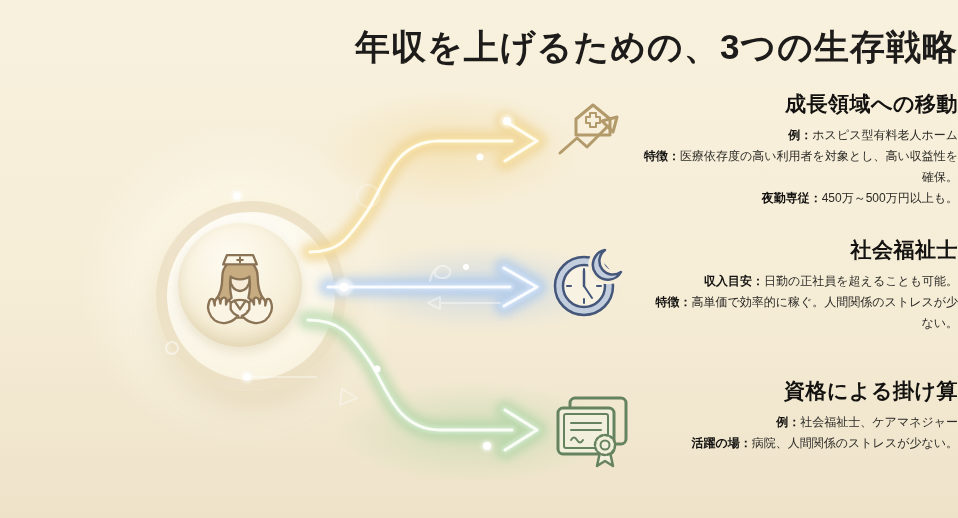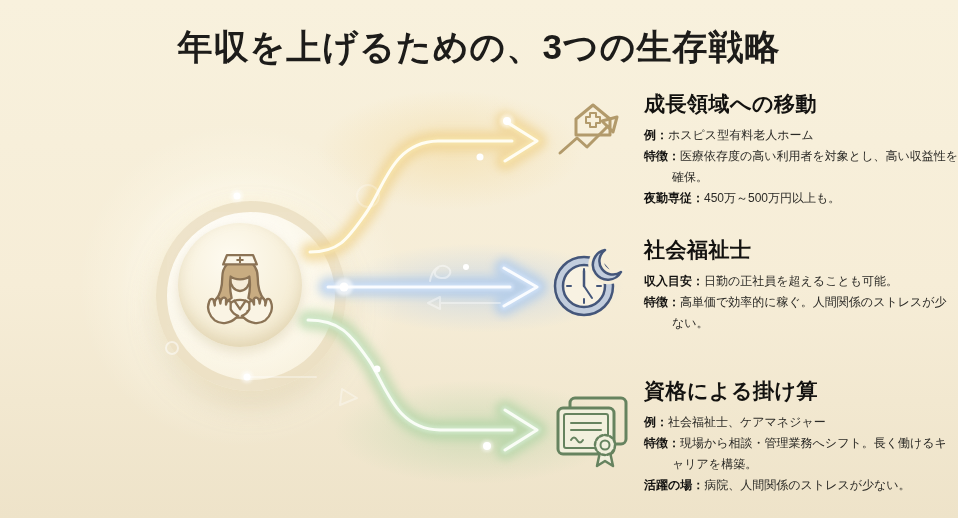--- a/index.html
+++ b/index.html
@@ -11,39 +11,39 @@
   .bg{
     position:absolute;inset:0;
     background:
       radial-gradient(190px 85px at 450px 150px, rgba(242,211,138,.40), rgba(242,211,138,0) 70%),
       radial-gradient(200px 62px at 480px 288px, rgba(167,199,240,.45), rgba(167,199,240,0) 72%),
       radial-gradient(195px 72px at 475px 432px, rgba(163,206,156,.40), rgba(163,206,156,0) 72%),
       radial-gradient(165px 165px at 240px 285px, rgba(255,253,244,.95), rgba(255,253,244,0) 72%),
       linear-gradient(180deg,#f8f1dd 0%,#f6edd7 55%,#eee3c9 100%);
   }
   .title{
-    position:absolute;top:24px;left:0;width:958px;text-align:center;
+    position:absolute;top:24px;left:0;width:958px;text-align:right;
     font-size:35px;font-weight:800;color:#1d1c1a;letter-spacing:1px;
   }
   
   .hub-glow{position:absolute;left:78px;top:123px;width:324px;height:324px;border-radius:50%;
     background:radial-gradient(closest-side,rgba(255,252,240,.95),rgba(255,252,240,0));}
   .hub-ring{position:absolute;left:156px;top:201px;width:168px;height:168px;border-radius:50%;
     border:11px solid rgba(232,218,186,.72);
     background:radial-gradient(circle at 35% 28%,rgba(255,255,255,.85),rgba(246,238,217,0) 62%);
     box-shadow:0 14px 30px rgba(183,158,104,.28), 0 0 18px rgba(255,248,225,.9);}
   .hub-inner{position:absolute;left:178px;top:223px;width:124px;height:124px;border-radius:50%;
     background:radial-gradient(circle at 42% 30%,#fefbf1 0%,#f6eed7 60%,#efe3c6 100%);
     box-shadow:inset 0 -7px 14px rgba(186,164,112,.28), 0 5px 12px rgba(186,164,112,.28);}
   .hub-inner svg{position:absolute;left:6px;top:5px;}
   .layer{position:absolute;left:0;top:0;}
   
   .slot-icon{position:absolute;}
   
-  .strategy{position:absolute;left:644px;width:314px;color:#2b2a26;}
+  .strategy{position:absolute;left:644px;width:314px;color:#2b2a26;text-align:right;}
   .strategy h2{margin:0 0 7px 0;font-size:21px;font-weight:800;color:#131210;letter-spacing:.5px;}
   .item{font-size:12px;line-height:21px;padding-left:28px;text-indent:-28px;}
   .lbl{font-weight:800;color:#131210;}
 </style>
 </head>
 <body>
 
 <div class="bg"></div>
 
 <div class="title">年収を上げるための、3つの生存戦略</div>
@@ -165,15 +165,14 @@
 
 <section class="strategy" style="top:236px">
   <h2>社会福祉士</h2>
   <div class="item"><span class="lbl">収入目安：</span><span>日勤の正社員を超えることも可能。</span></div>
   <div class="item"><span class="lbl">特徴：</span><span>高単価で効率的に稼ぐ。人間関係のストレスが少ない。</span></div>
 </section>
 
 <section class="strategy" style="top:377px">
   <h2>資格による掛け算</h2>
   <div class="item"><span class="lbl">例：</span><span>社会福祉士、ケアマネジャー</span></div>
-  <div class="item"><span class="lbl">特徴：</span><span>現場から相談・管理業務へシフト。長く働けるキャリアを構築。</span></div>
   <div class="item"><span class="lbl">活躍の場：</span><span>病院、人間関係のストレスが少ない。</span></div>
 </section>
 
 </body></html>

